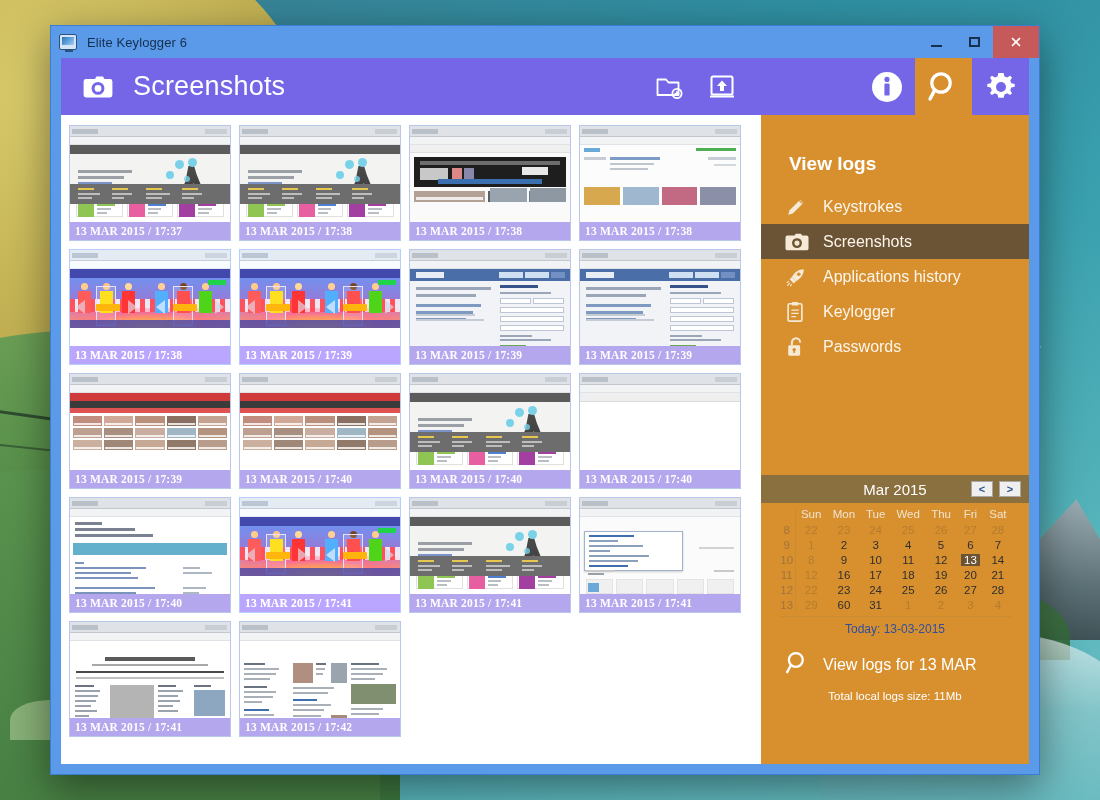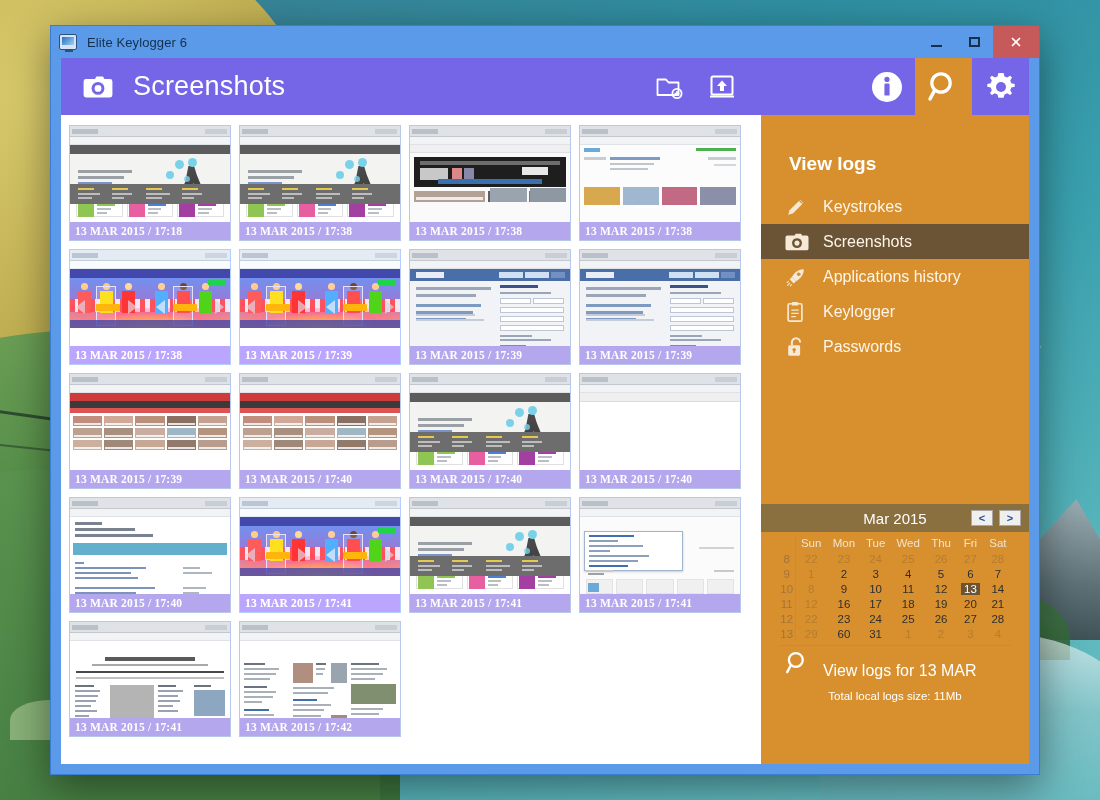--- a/index.html
+++ b/index.html
@@ -239,21 +239,21 @@
   table.cal td { text-align:center; padding:1.5px 0; }
   td.wk { color:#a2743a; border-right:1px solid #c98c30; width:16px; font-size:11.5px;}
   th.wkh { border-right:1px solid #c98c30; }
   td.dim { color:#b57c2d; }
   td.day { color:#2e2e2e; }
   td.sunday { color:#b57c2d; }
   td.today span { background:#6b5336; color:#fff; padding:0 3px; }
   #cal-underline { height:1px; background:#c98c30; margin:2px 18px 0 18px; }
   #today-line { color:#2f4f9e; font-size:12px; text-align:center; padding:5px 0 10px 0; }
 
-  #viewlogs-cta { display:flex; align-items:flex-end; padding: 4px 0 0 24px; cursor:pointer; }
+  #viewlogs-cta { display:flex; align-items:center; padding: 4px 0 0 24px; cursor:pointer; }
   #viewlogs-cta .label { color:#fff; font-size:16px; margin-left:12px; }
   #logs-size { color:#fff; font-size:11.5px; text-align:center; padding:10px 0 0 0; }
   #sidebar-bottom-pad { height:62px; }
 </style>
 </head>
 <body>
 
 <div id="desktop">
   <div class="wall-shape" id="wall-hill-yellow"></div>
   <div class="wall-shape" id="wall-green-field"></div>
@@ -375,21 +375,21 @@
                     <i style="left:42px;top:13px;width:12px"></i>
       <i style="left:76px;top:4px;width:16px;background:#e4c84f"></i>
                     <i style="left:76px;top:9px;width:24px"></i>
                     <i style="left:76px;top:13px;width:16px"></i>
       <i style="left:112px;top:4px;width:16px;background:#e4c84f"></i>
                     <i style="left:112px;top:9px;width:20px"></i>
                     <i style="left:112px;top:13px;width:12px"></i>
     </div>
   </div>
               </div>
-              <div class="thumb-caption">13 MAR 2015 / 17:18</div>
+              <div class="thumb-caption">13 MAR 2015 / 17:37</div>
             </div>
             <div class="thumb">
               <div class="thumb-canvas">
                 <div class="mini-chrome"></div>
                 <div class="mini-urlbar"></div>
                 <div class="mini-body">
     <div class="pA-top"></div>
     <div class="pA-hero">
       <div class="pA-lines">
         <i style="width:54px"></i>
@@ -1354,20 +1354,21 @@
                     <td class="day">31</td>
                     <td class="dim">1</td>
                     <td class="dim">2</td>
                     <td class="dim">3</td>
                     <td class="dim">4</td>
                   </tr>
                 </tbody>
             </table>
           </div>
           <div id="cal-underline"></div>
+          <div id="today-line">Today: 13-03-2015</div>
         </div>
 
         <div id="viewlogs-cta">
           <span>
             <svg width="26" height="26" viewBox="0 0 30 30">
               <circle cx="12.5" cy="11.5" r="8" fill="none" stroke="#fff" stroke-width="2.6"></circle>
               <path d="M6.8 17.6 L2.5 25.5" stroke="#fff" stroke-width="2.8" stroke-linecap="round"></path>
             </svg>
           </span>
           <span class="label">View logs for 13 MAR</span>

